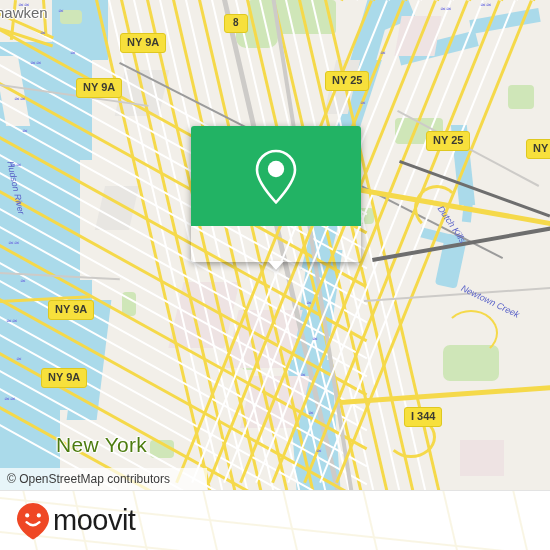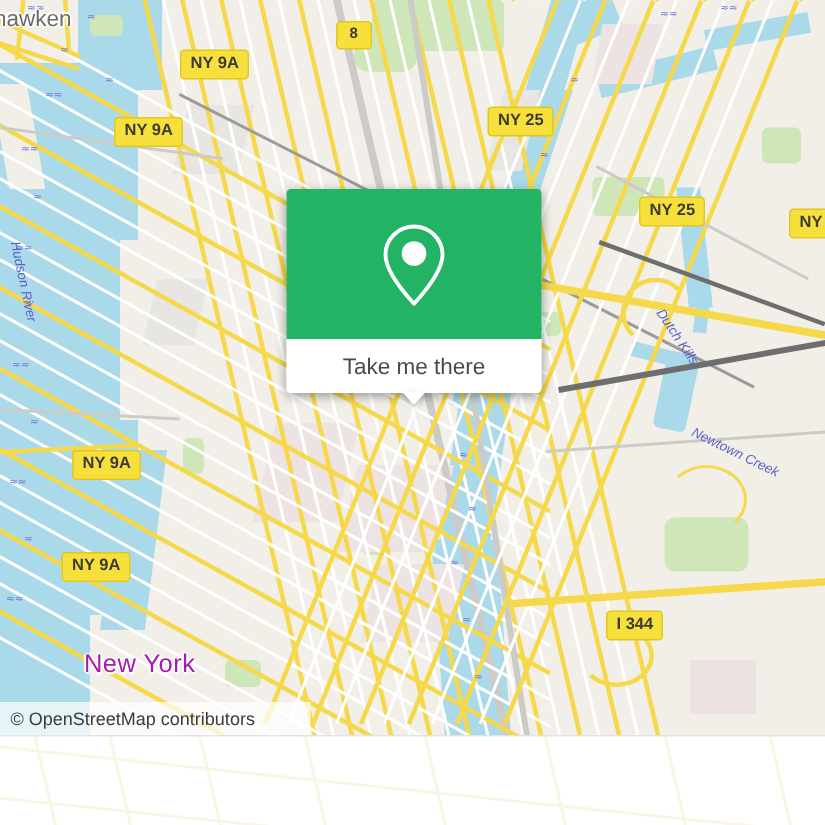--- a/index.html
+++ b/index.html
@@ -22,21 +22,21 @@
   .rd.darkrail{background:#6e6e6e;}
 
   .gridwrap{position:absolute;left:0;top:0;width:550px;height:490px;overflow:hidden;}
 
   
   .wave{position:absolute;color:#6f6fe0;font-size:7px;line-height:7px;font-family:"DejaVu Sans",sans-serif;}
 
   
   .maplabel{position:absolute;color:#6a6a6a;font-family:"Liberation Sans",sans-serif;white-space:nowrap;
             text-shadow:1px 0 1px #fff,-1px 0 1px #fff,0 1px 1px #fff,0 -1px 1px #fff,1px 1px 1px #fff,-1px -1px 1px #fff;}
-  .citylabel{font-size:17px;color:#a21caf;letter-spacing:.3px;}
+  .citylabel{font-size:21px;color:#4d7c0f;letter-spacing:.3px;}
   .townlabel{font-size:15px;color:#6b6b6b;}
   .waterlabel{position:absolute;color:#5a62c8;font-size:9px;font-style:italic;white-space:nowrap;
             font-family:"Liberation Sans",sans-serif;}
 
   
   .shield{position:absolute;background:#f7e03c;border:1.5px solid #dfc81f;border-radius:3px;
           color:#3b3b33;font-size:11px;font-weight:bold;line-height:1;padding:3px 6px 4px 6px;
           font-family:"Liberation Sans",sans-serif;white-space:nowrap;box-sizing:border-box;}
   .shield.sm{font-size:10px;padding:3px 5px 4px 5px;}
 
@@ -269,34 +269,40 @@
 
   </div>
 
   <div id="card">
     <div id="card-head">
       <svg width="46" height="58" viewBox="0 0 46 58">
         <path d="M23 4 C12.5 4 4 12.4 4 22.8 C4 34.5 18 50 23 55.5 C28 50 42 34.5 42 22.8 C42 12.4 33.5 4 23 4 Z" fill="none" stroke="#ffffff" stroke-width="2.6" stroke-linejoin="round"></path>
         <circle cx="23" cy="22" r="8.2" fill="#ffffff"></circle>
       </svg>
     </div>
-    <div id="card-foot">
-      <span>Take me there</span>
-    </div>
     <div id="card-tail"></div>
   </div>
 
   <div id="bottombar">
     <div id="barwm">
       <i style="left:20px;top:-10px;width:2px;height:90px;transform:rotate(-13deg);"></i>
       <i style="left:70px;top:-10px;width:2px;height:90px;transform:rotate(-13deg);"></i>
       <i style="left:130px;top:-10px;width:2px;height:90px;transform:rotate(-13deg);"></i>
       <i style="left:200px;top:-10px;width:2px;height:90px;transform:rotate(-13deg);"></i>
       <i style="left:280px;top:-10px;width:2px;height:90px;transform:rotate(-13deg);"></i>
       <i style="left:360px;top:-10px;width:2px;height:90px;transform:rotate(-13deg);"></i>
       <i style="left:440px;top:-10px;width:2px;height:90px;transform:rotate(-13deg);"></i>
       <i style="left:510px;top:-10px;width:2px;height:90px;transform:rotate(-13deg);"></i>
       <i style="left:0;top:6px;width:600px;height:2px;transform:rotate(6deg);"></i>
       <i style="left:0;top:40px;width:600px;height:2px;transform:rotate(6deg);"></i>
     </div>
+    <div id="brand">
+      <svg width="34" height="38" viewBox="0 0 34 38">
+        <path d="M17 1 C8.2 1 1 8.1 1 16.8 C1 26.3 12.6 35.5 17 37.5 C21.4 35.5 33 26.3 33 16.8 C33 8.1 25.8 1 17 1 Z" fill="#ef4724"></path>
+        <circle cx="11.2" cy="13.4" r="2.1" fill="#ffffff"></circle>
+        <circle cx="22.8" cy="13.4" r="2.1" fill="#ffffff"></circle>
+        <path d="M10.5 20.2 Q17 26.2 23.5 20.2" fill="none" stroke="#ffffff" stroke-width="2.3" stroke-linecap="round"></path>
+      </svg>
+      <span id="brandname">moovit</span>
+    </div>
   </div>
 
 </div>
 
 </body></html>

